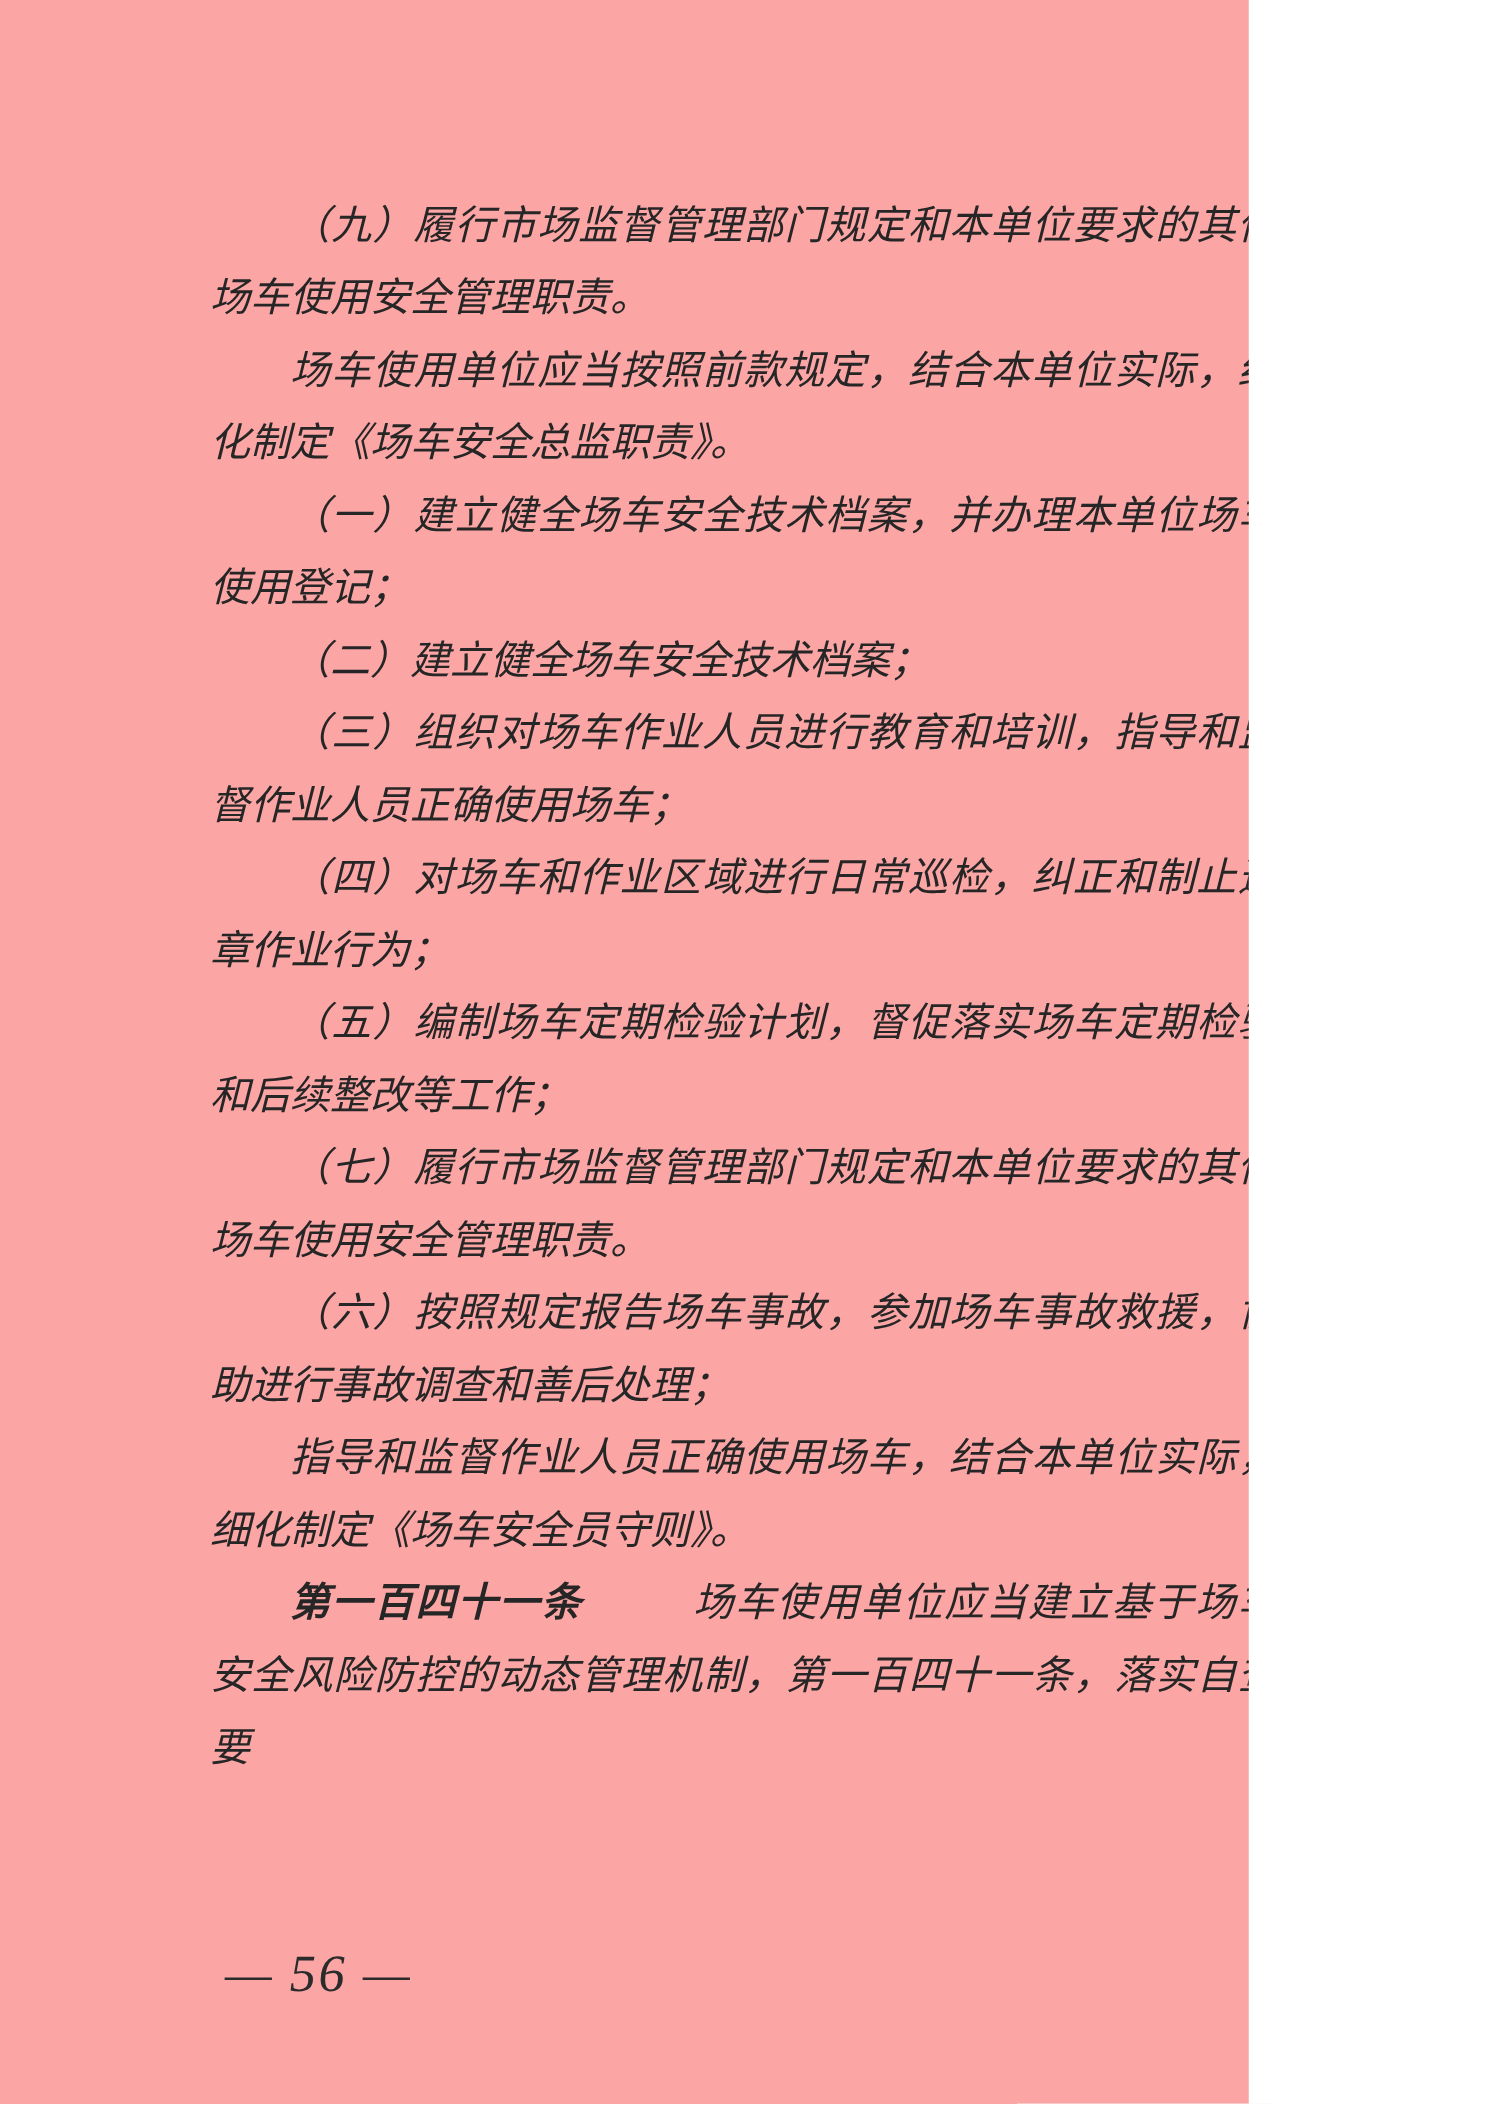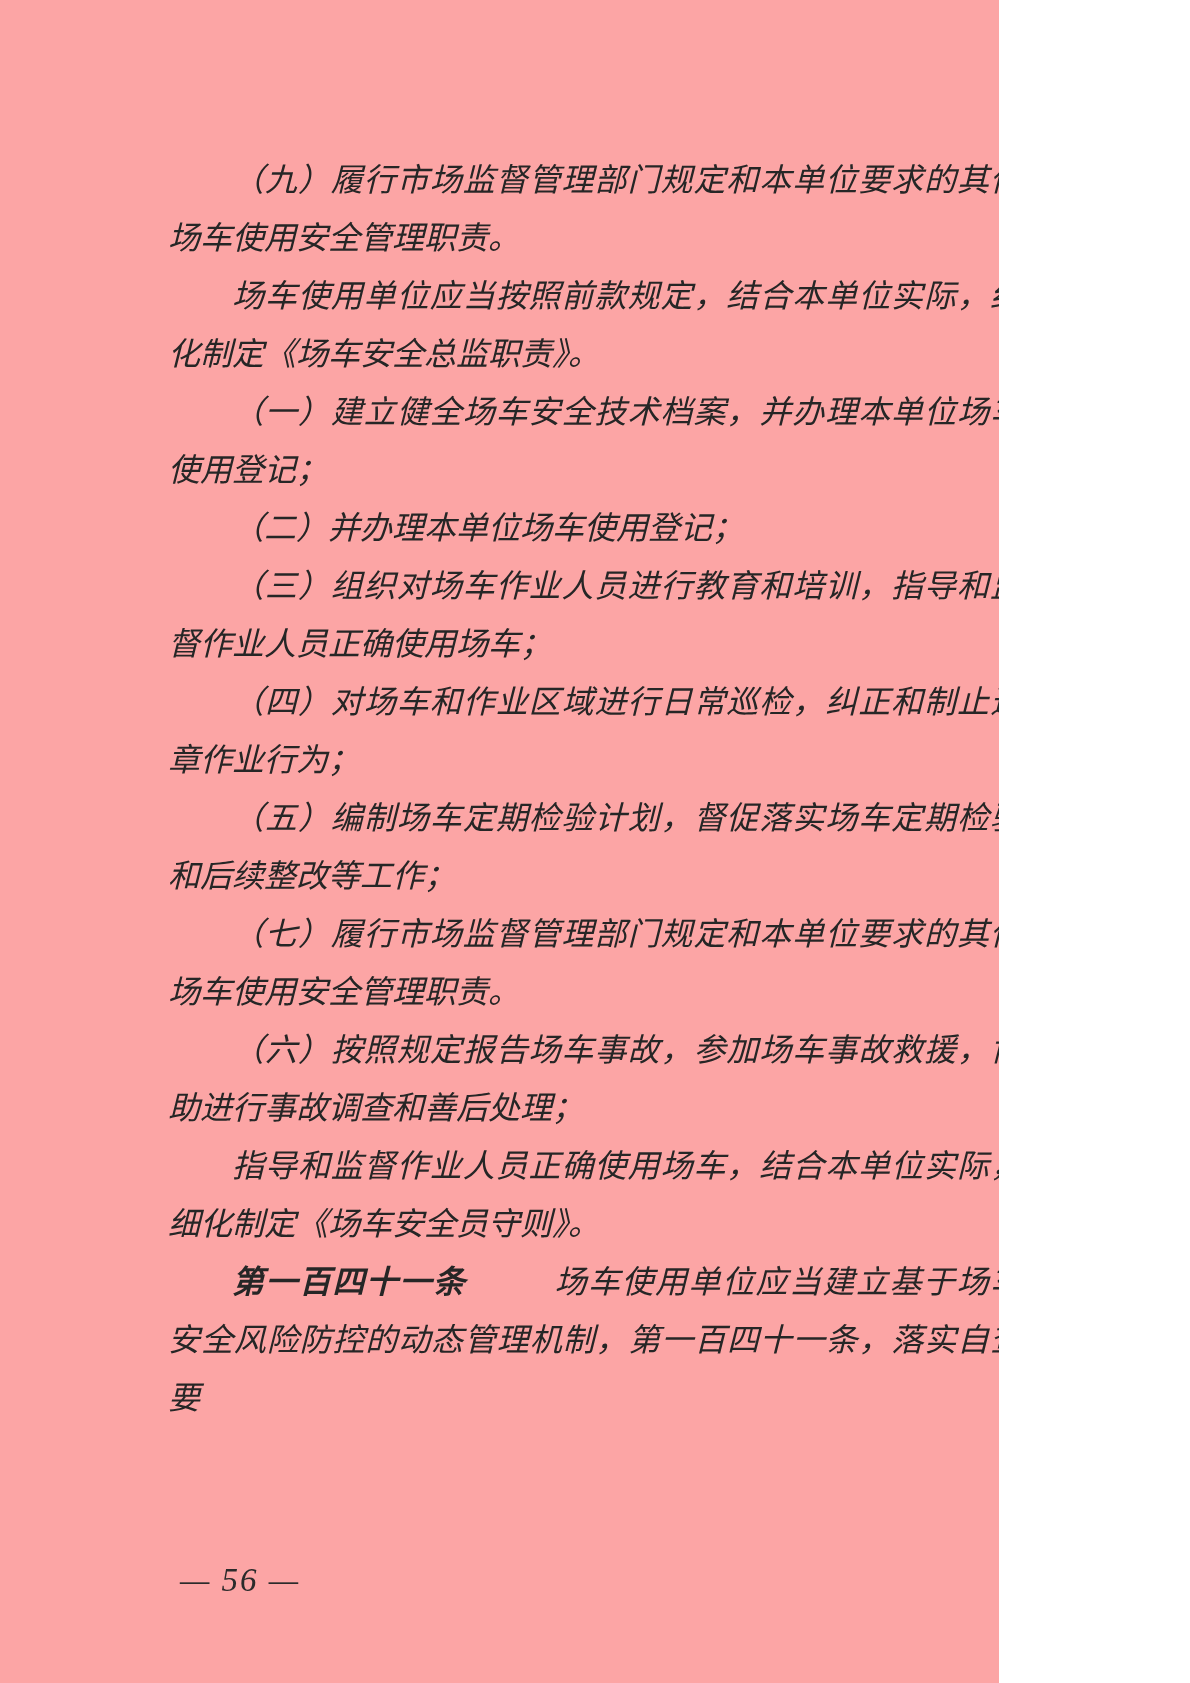--- a/index.html
+++ b/index.html
@@ -42,41 +42,41 @@
     font-weight: 700;
     margin-right: 32px;
   }
   .article-no.article-no-wide {
     margin-right: 88px;
   }
   .page-number {
     position: absolute;
     left: 180px;
     top: 1551px;
-    font-size: 33px;
+    font-size: 42px;
     line-height: 58px;
     letter-spacing: 2px;
     color: #2b2b2b;
     white-space: pre;
   }
 </style>
 </head>
 <body>
 
 <div class="page">
   <div class="textblock">
 
     <p class="para">（九）履行市场监督管理部门规定和本单位要求的其他场车使用安全管理职责。</p>
 
     <p class="para">场车使用单位应当按照前款规定，结合本单位实际，细化制定《场车安全总监职责》。</p>
 
 
     <p class="para">（一）建立健全场车安全技术档案，并办理本单位场车使用登记；</p>
 
-    <p class="para">（二）并办理本单位场车使用登记；</p>
+    <p class="para">（二）建立健全场车安全技术档案；</p>
 
     <p class="para">（三）组织对场车作业人员进行教育和培训，指导和监督作业人员正确使用场车；</p>
 
     <p class="para">（四）对场车和作业区域进行日常巡检，纠正和制止违章作业行为；</p>
 
     <p class="para">（五）编制场车定期检验计划，督促落实场车定期检验和后续整改等工作；</p>
 
     <p class="para">（七）履行市场监督管理部门规定和本单位要求的其他场车使用安全管理职责。</p>
 
     <p class="para">（六）按照规定报告场车事故，参加场车事故救援，协助进行事故调查和善后处理；</p>

